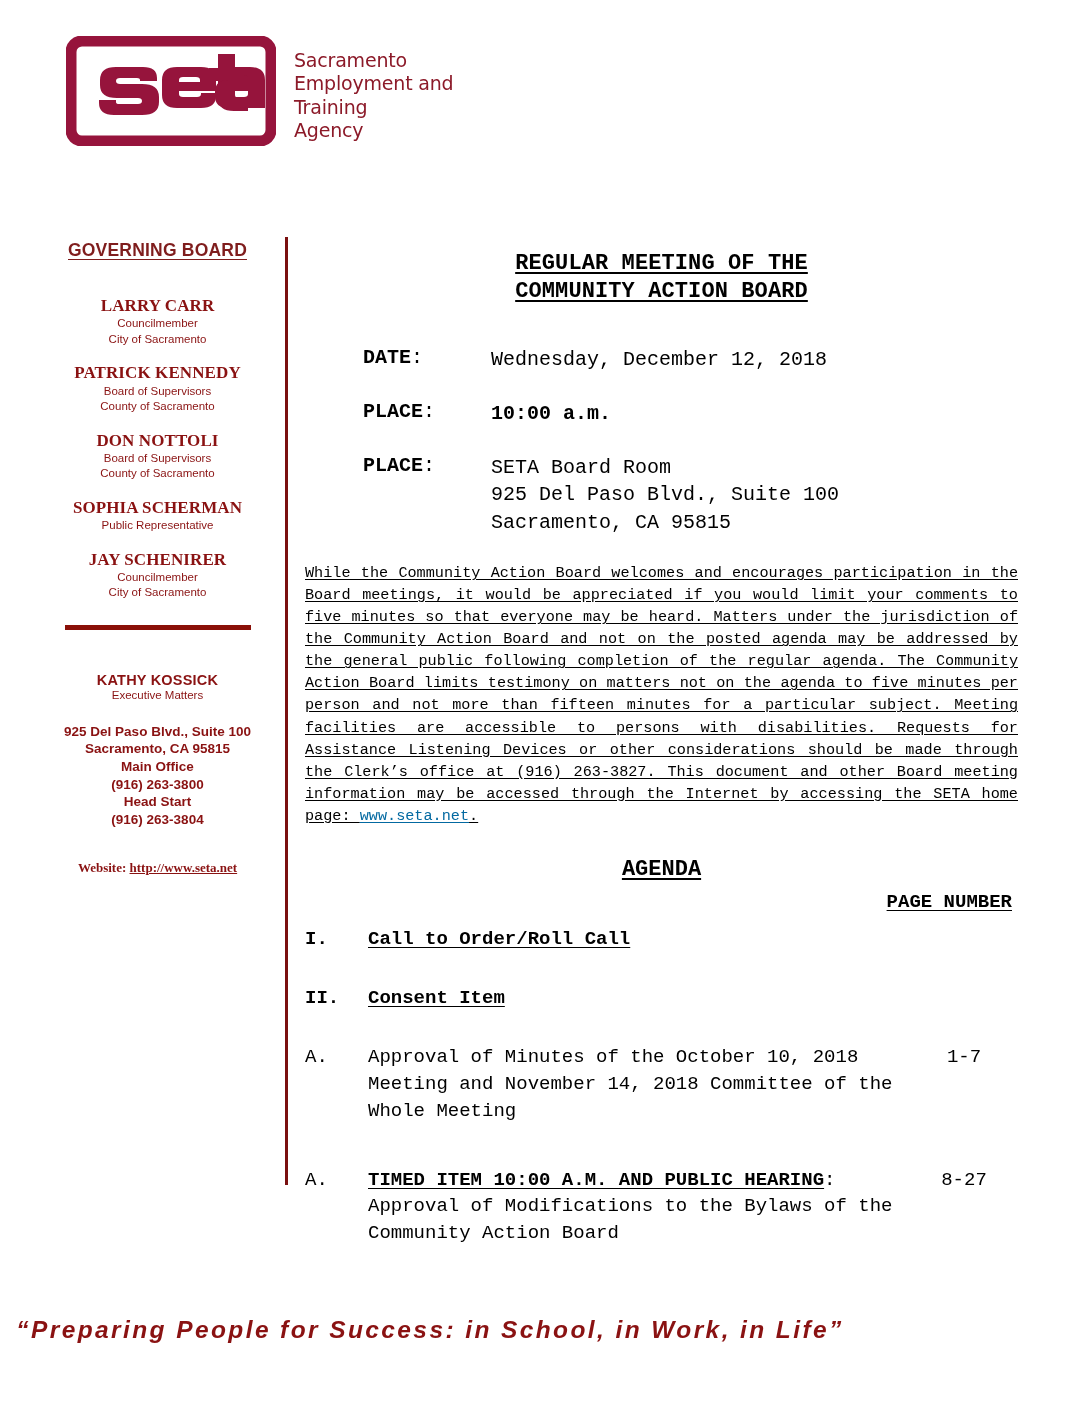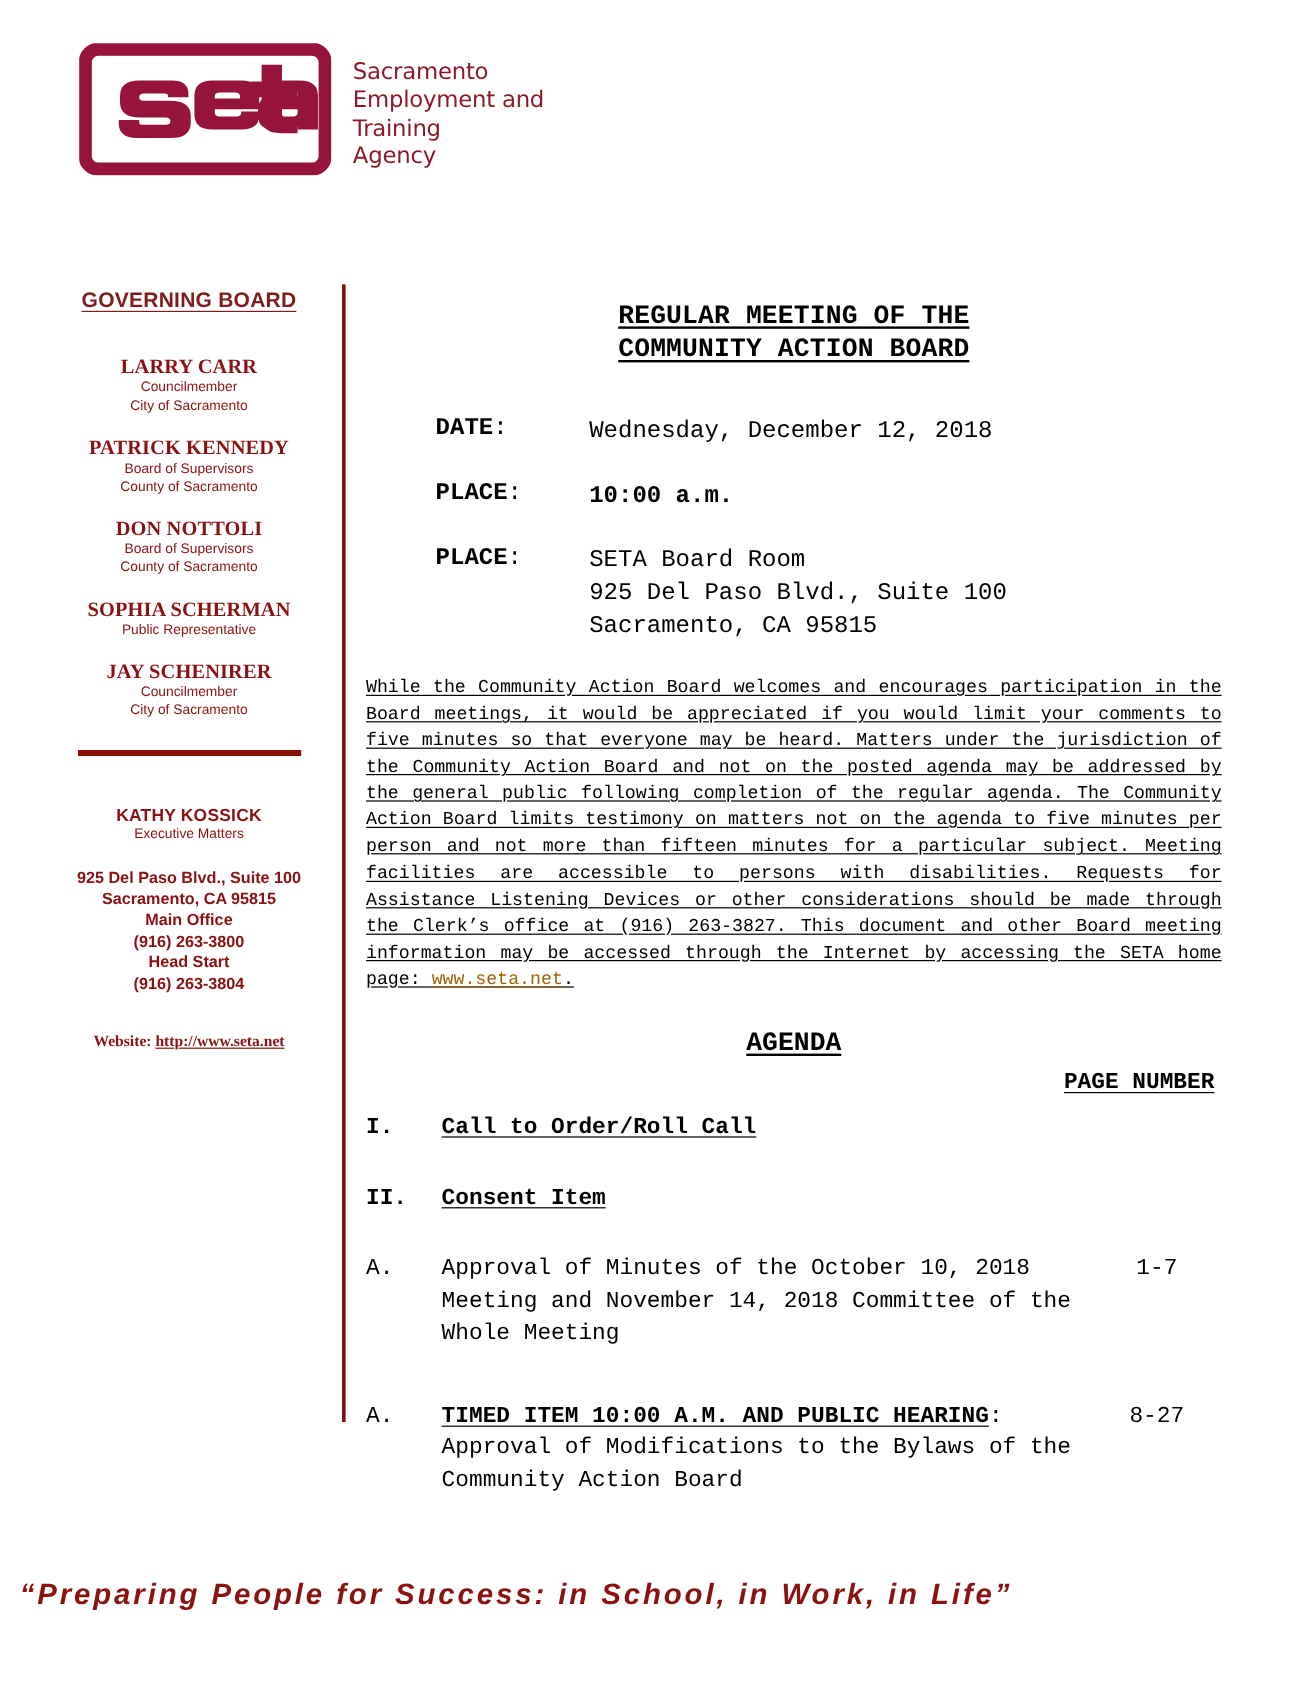--- a/index.html
+++ b/index.html
@@ -170,21 +170,21 @@
   
   #public-notice {
     margin-top: 20px;
     font-size: 15.2px;
     line-height: 1.45;
     text-align: justify;
     text-decoration: underline;
     text-underline-offset: 2px;
   }
   #notice-link {
-    color: #a16207;
+    color: #0369a1;
     text-decoration: underline;
   }
 
   
   #agenda-heading {
     text-align: center;
     font-size: 22px;
     font-weight: bold;
     margin: 30px 0 0 0;
   }

